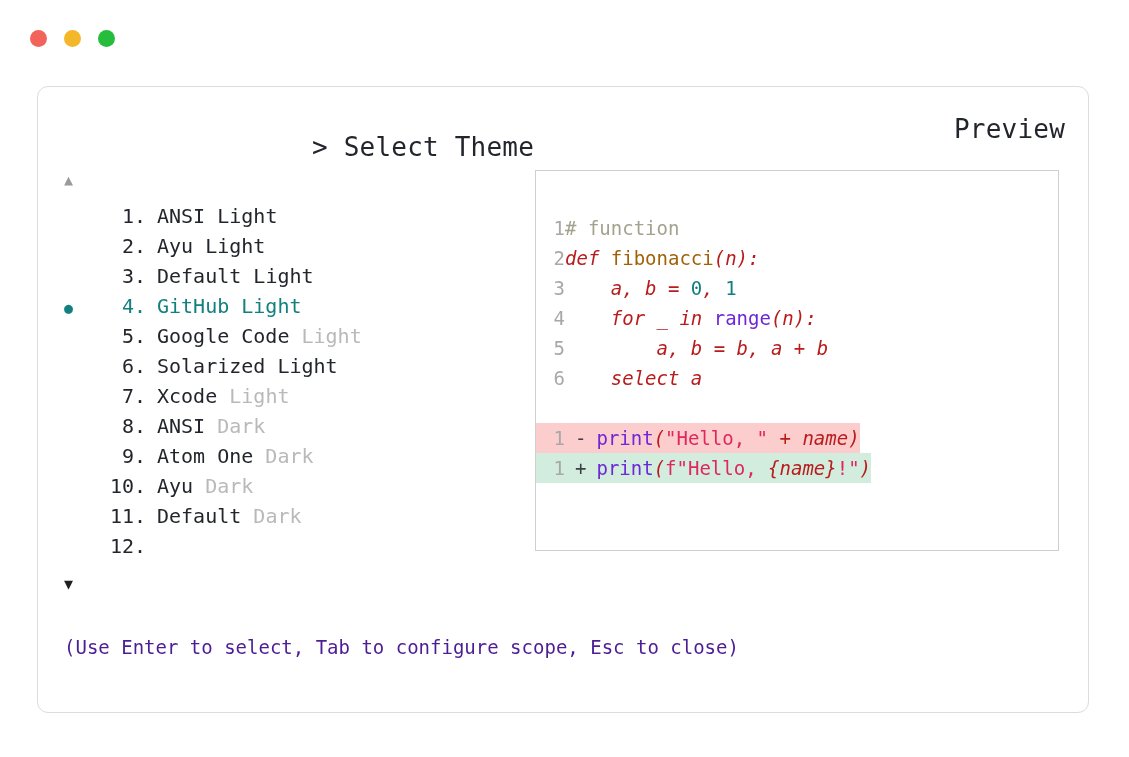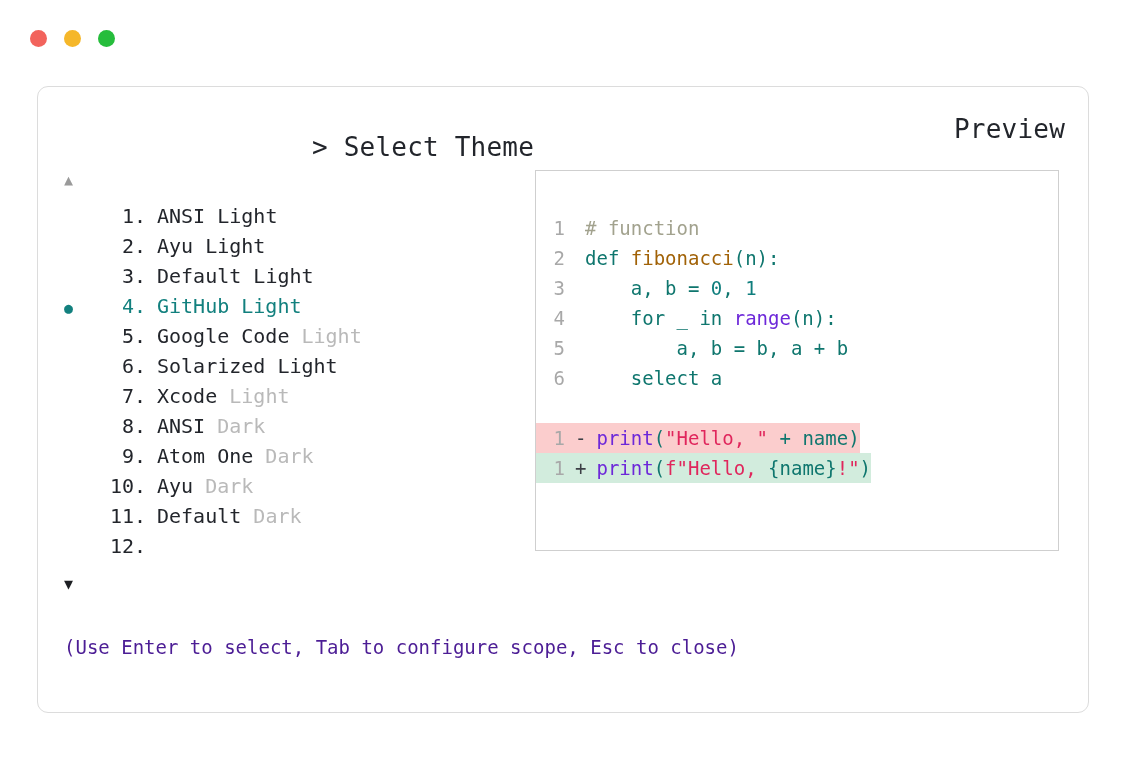--- a/index.html
+++ b/index.html
@@ -166,31 +166,31 @@
     white-space: pre;
     padding-left: 15px;
   }
   .lineno {
     width: 14px;
     flex: 0 0 14px;
     text-align: right;
     color: #a8a8a8;
   }
   .code-text {
-    margin-left: 20px;
+    margin-left: 0;
     color: #24262c;
   }
 
   
   .tok-comment { color: #a2a28e; }
   .tok-func    { color: #a16207; font-weight: normal; }
   .tok-num     { color: #0f7e7d; }
   .tok-builtin { color: #6d28d9; }
   .tok-str     { color: #e0265c; }
-  .tok-plain   { color: #0f766e; }
+  .tok-plain   { color: #b91c1c; font-style: italic; }
 
   .code-gap { height: 30px; }
 
   
   .diff-line {
     display: flex;
     align-items: baseline;
     height: 30px;
     font-size: 19px;
     line-height: 30px;

